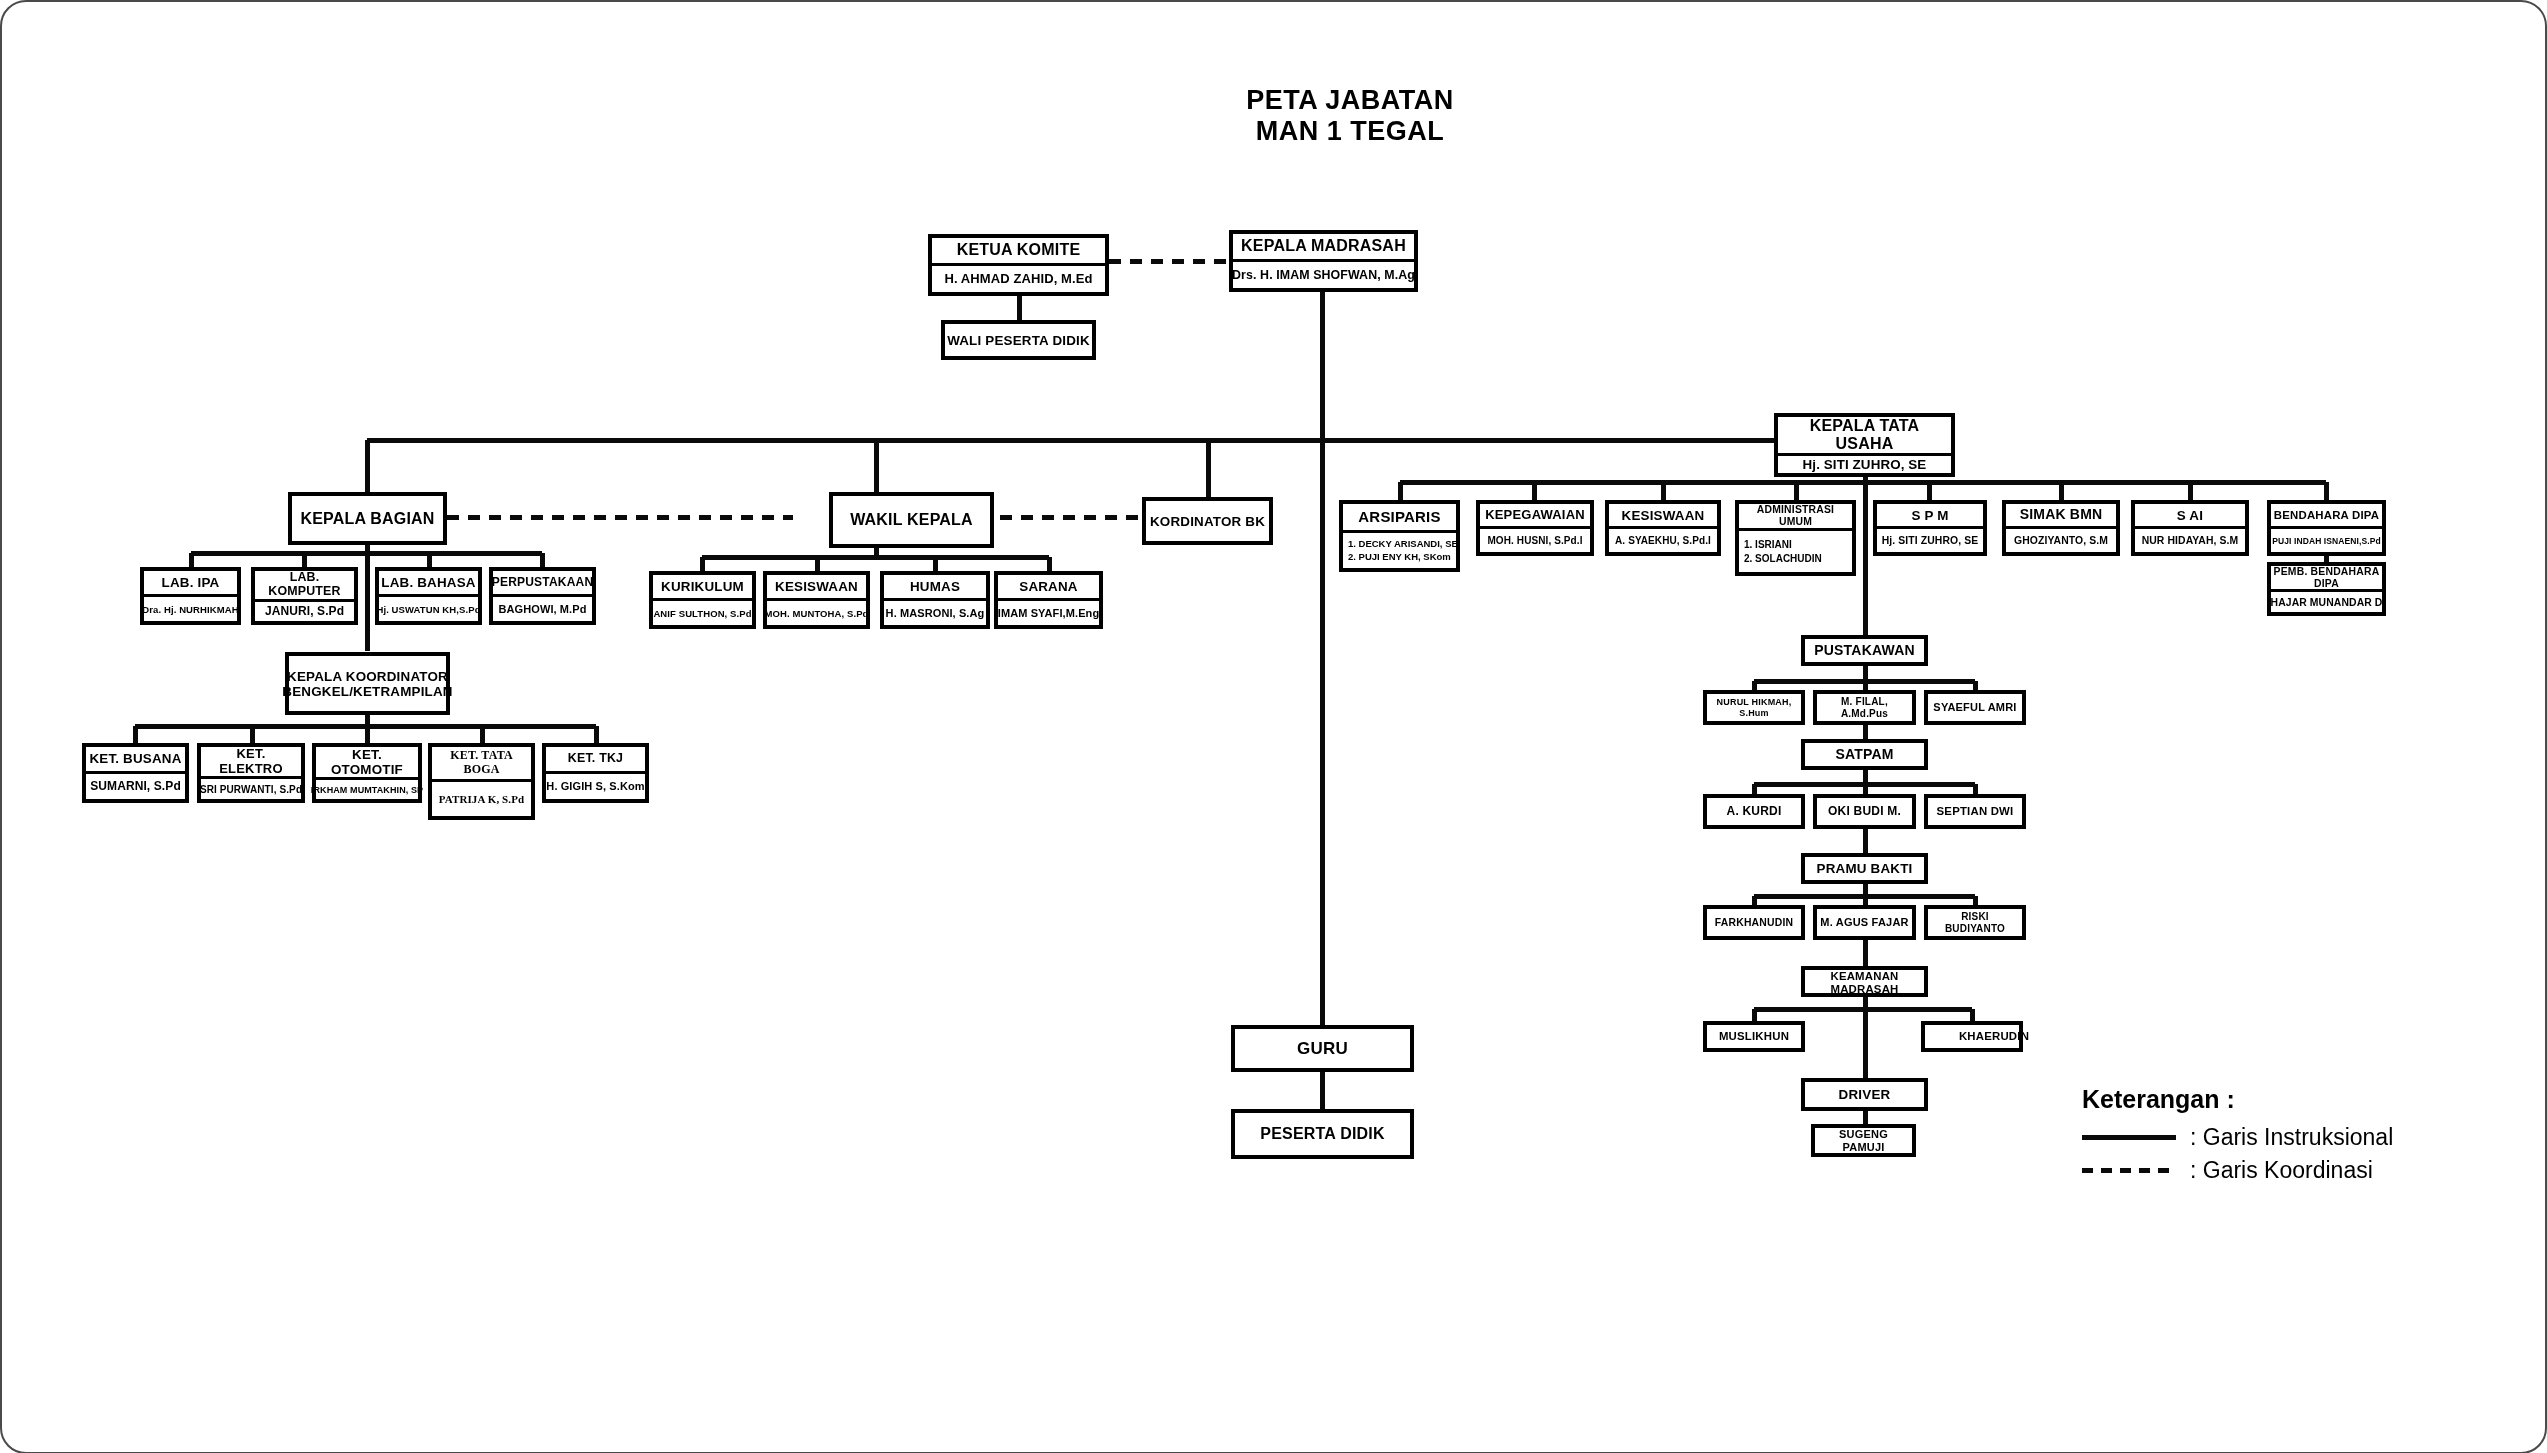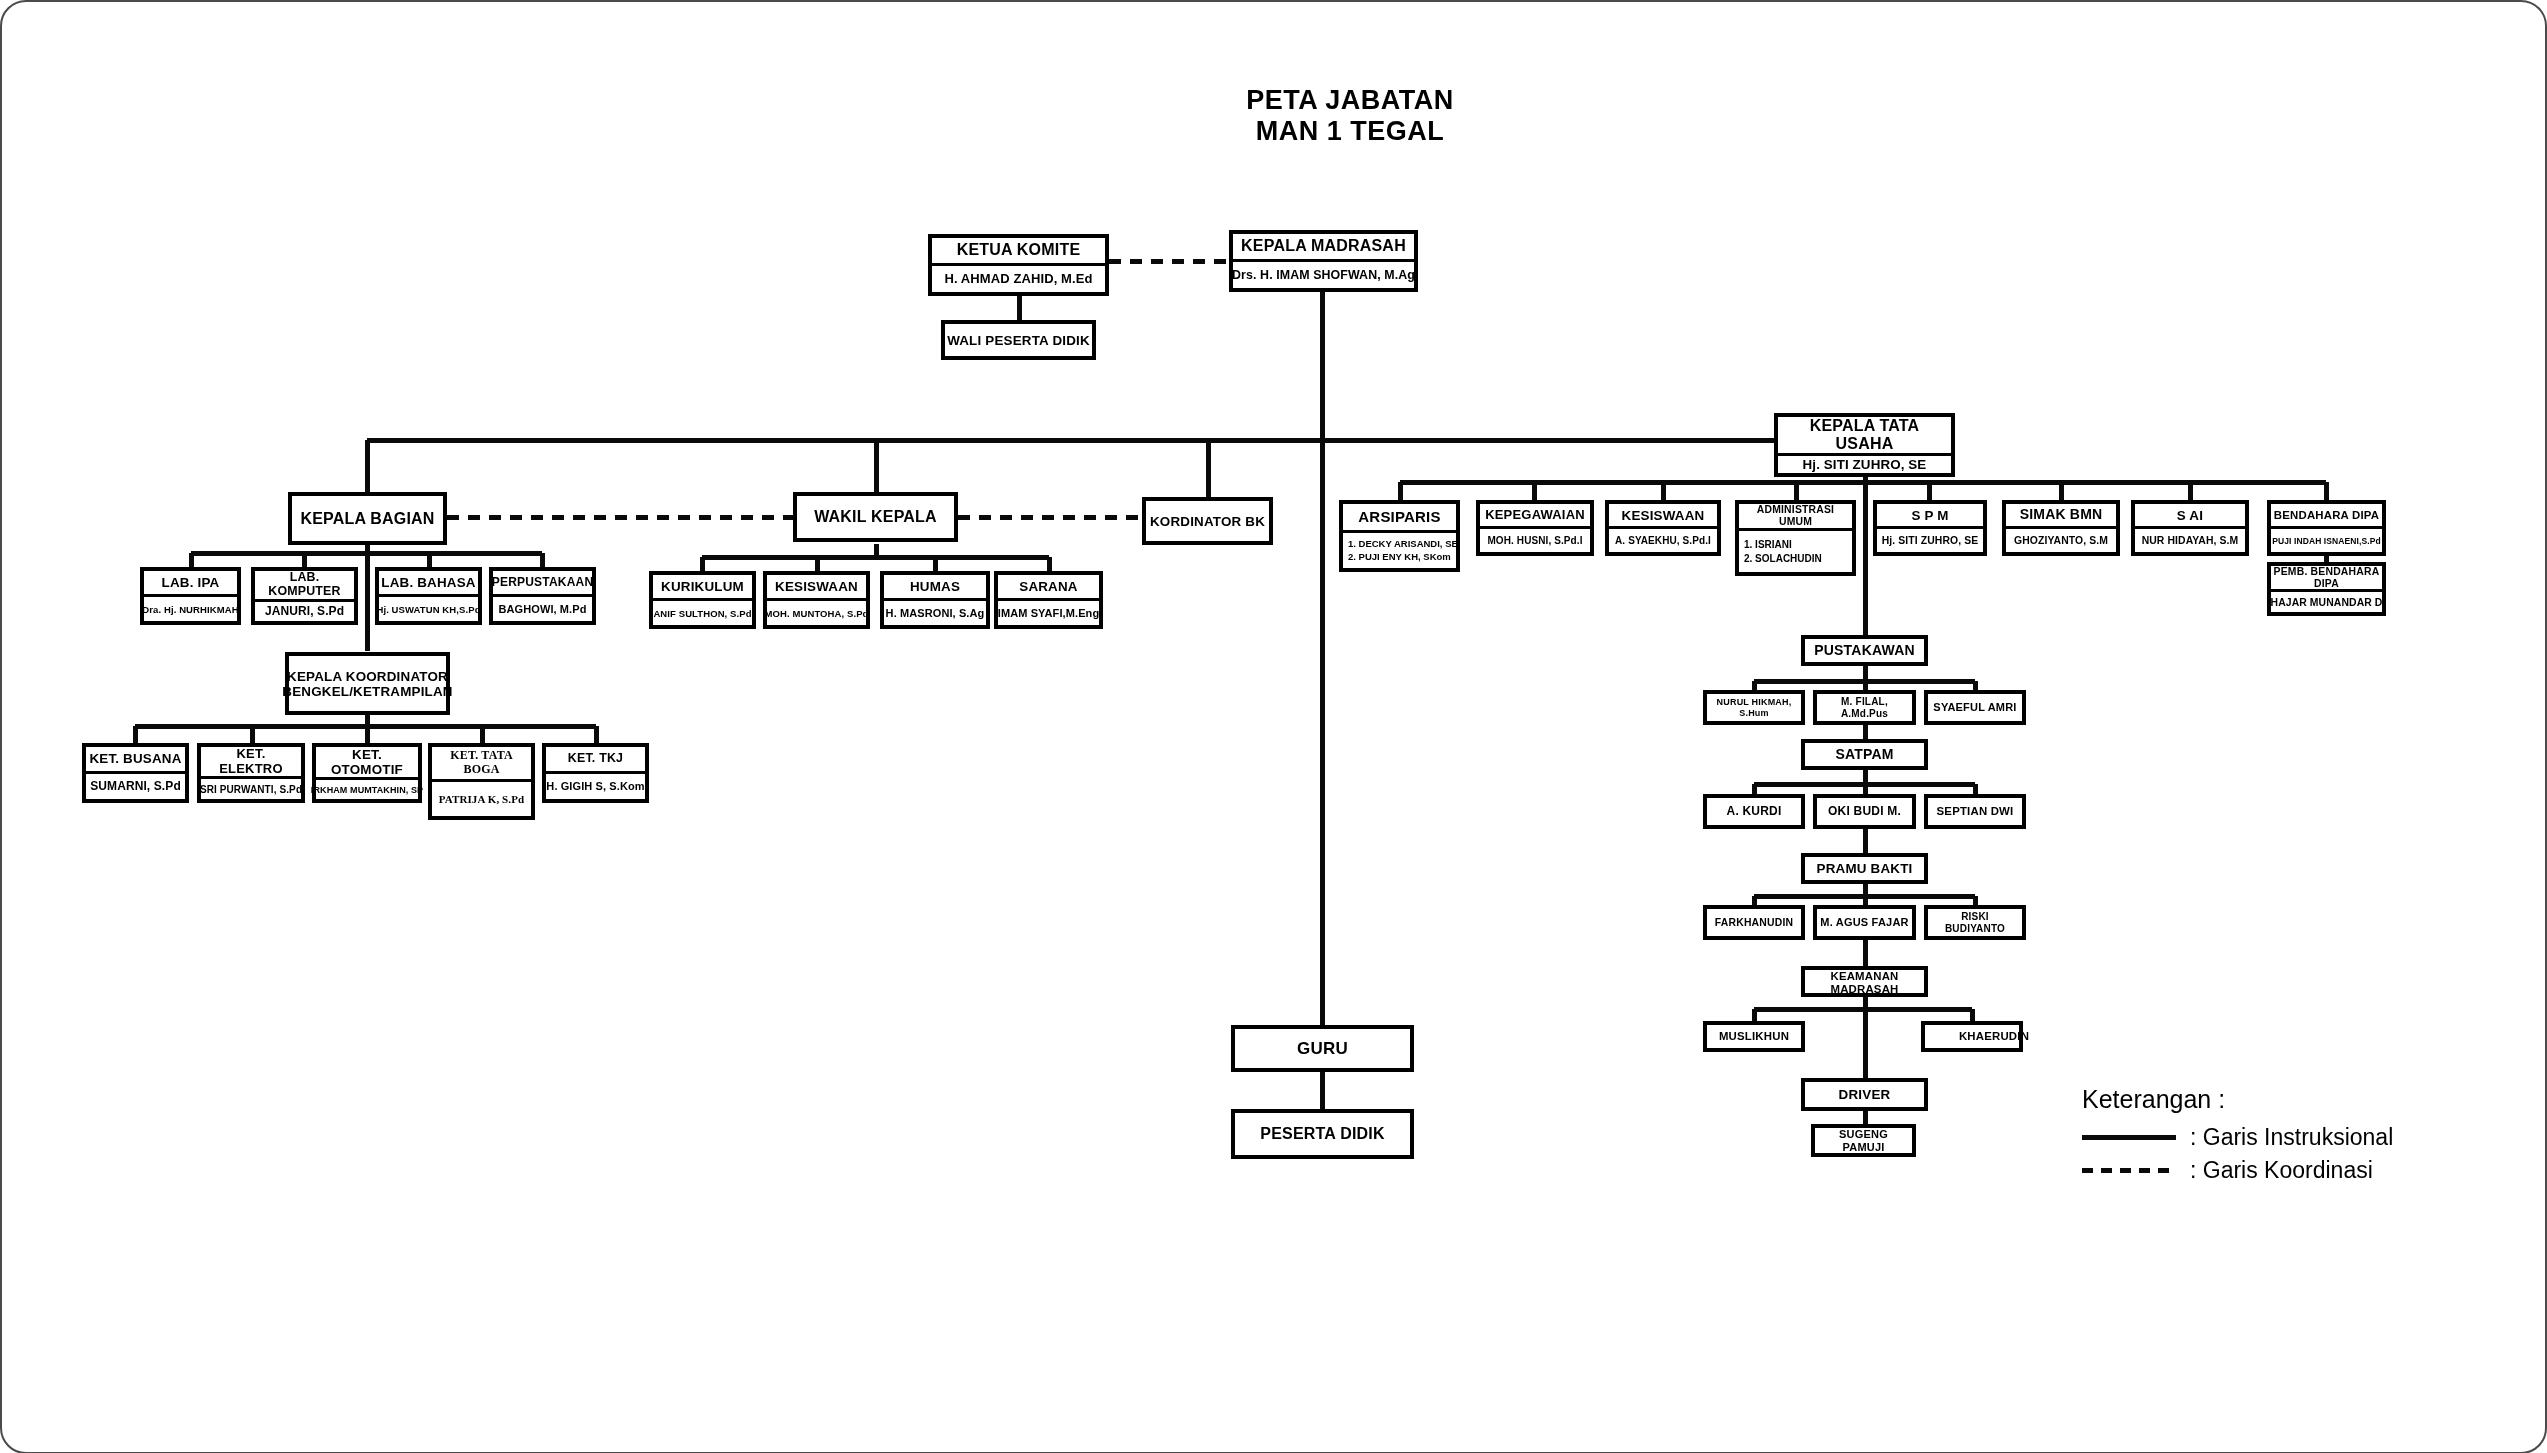--- a/index.html
+++ b/index.html
@@ -56,21 +56,21 @@
   .node .names{
     flex:1 1 auto;
     display:flex;flex-direction:column;justify-content:center;
     text-align:left;
     padding-left:5px;
     line-height:1.35;
     white-space:nowrap;
   }
   
   .legend{position:absolute;left:2080px;top:1083px;}
-  .legend-heading{font-size:25px;margin-bottom:10px;}
+  .legend-heading{font-size:25px;margin-bottom:10px;font-weight:bold;}
   .legend-row{display:flex;align-items:center;margin-bottom:6px;font-size:23px;line-height:27px;}
   .sample{display:inline-block;width:94px;height:5px;background:#0a0a0a;margin-right:14px;flex:0 0 94px;}
   .sample.dash{background:repeating-linear-gradient(90deg,#0a0a0a 0 11px,transparent 11px 19px);}
 </style>
 </head>
 <body>
 
 <div class="page">
 
   <div class="chart-title">
@@ -151,21 +151,21 @@
       <div class="node kind-single" style="left: 939px; top: 318px; width: 155px; height: 40px;">
         <div class="title" style="font-size: 13.4px;">WALI PESERTA DIDIK</div>
       </div>
       <div class="node kind-dept" style="left: 1772px; top: 411px; width: 181px; height: 64px;">
         <div class="title" style="font-size: 16px;">KEPALA TATA USAHA</div>
         <div class="name" style="font-size: 13.4px;">Hj. SITI ZUHRO, SE</div>
       </div>
       <div class="node kind-single" style="left: 286px; top: 490px; width: 159px; height: 53px;">
         <div class="title" style="font-size: 16px;">KEPALA BAGIAN</div>
       </div>
-      <div class="node kind-single" style="left: 791px; top: 490px; width: 165px; height: 50px;">
+      <div class="node kind-single" style="left: 827px; top: 490px; width: 165px; height: 56px;">
         <div class="title" style="font-size: 16px;">WAKIL KEPALA</div>
       </div>
       <div class="node kind-single" style="left: 1140px; top: 495px; width: 131px; height: 48px;">
         <div class="title" style="font-size: 13.4px;">KORDINATOR BK</div>
       </div>
       <div class="node kind-dept" style="left: 138px; top: 565px; width: 101px; height: 58px;">
         <div class="title" style="font-size: 13.4px;">LAB. IPA</div>
         <div class="name" style="font-size: 9.5px;">Dra. Hj. NURHIKMAH</div>
       </div>
       <div class="node kind-dept" style="left: 249px; top: 565px; width: 107px; height: 58px;">

